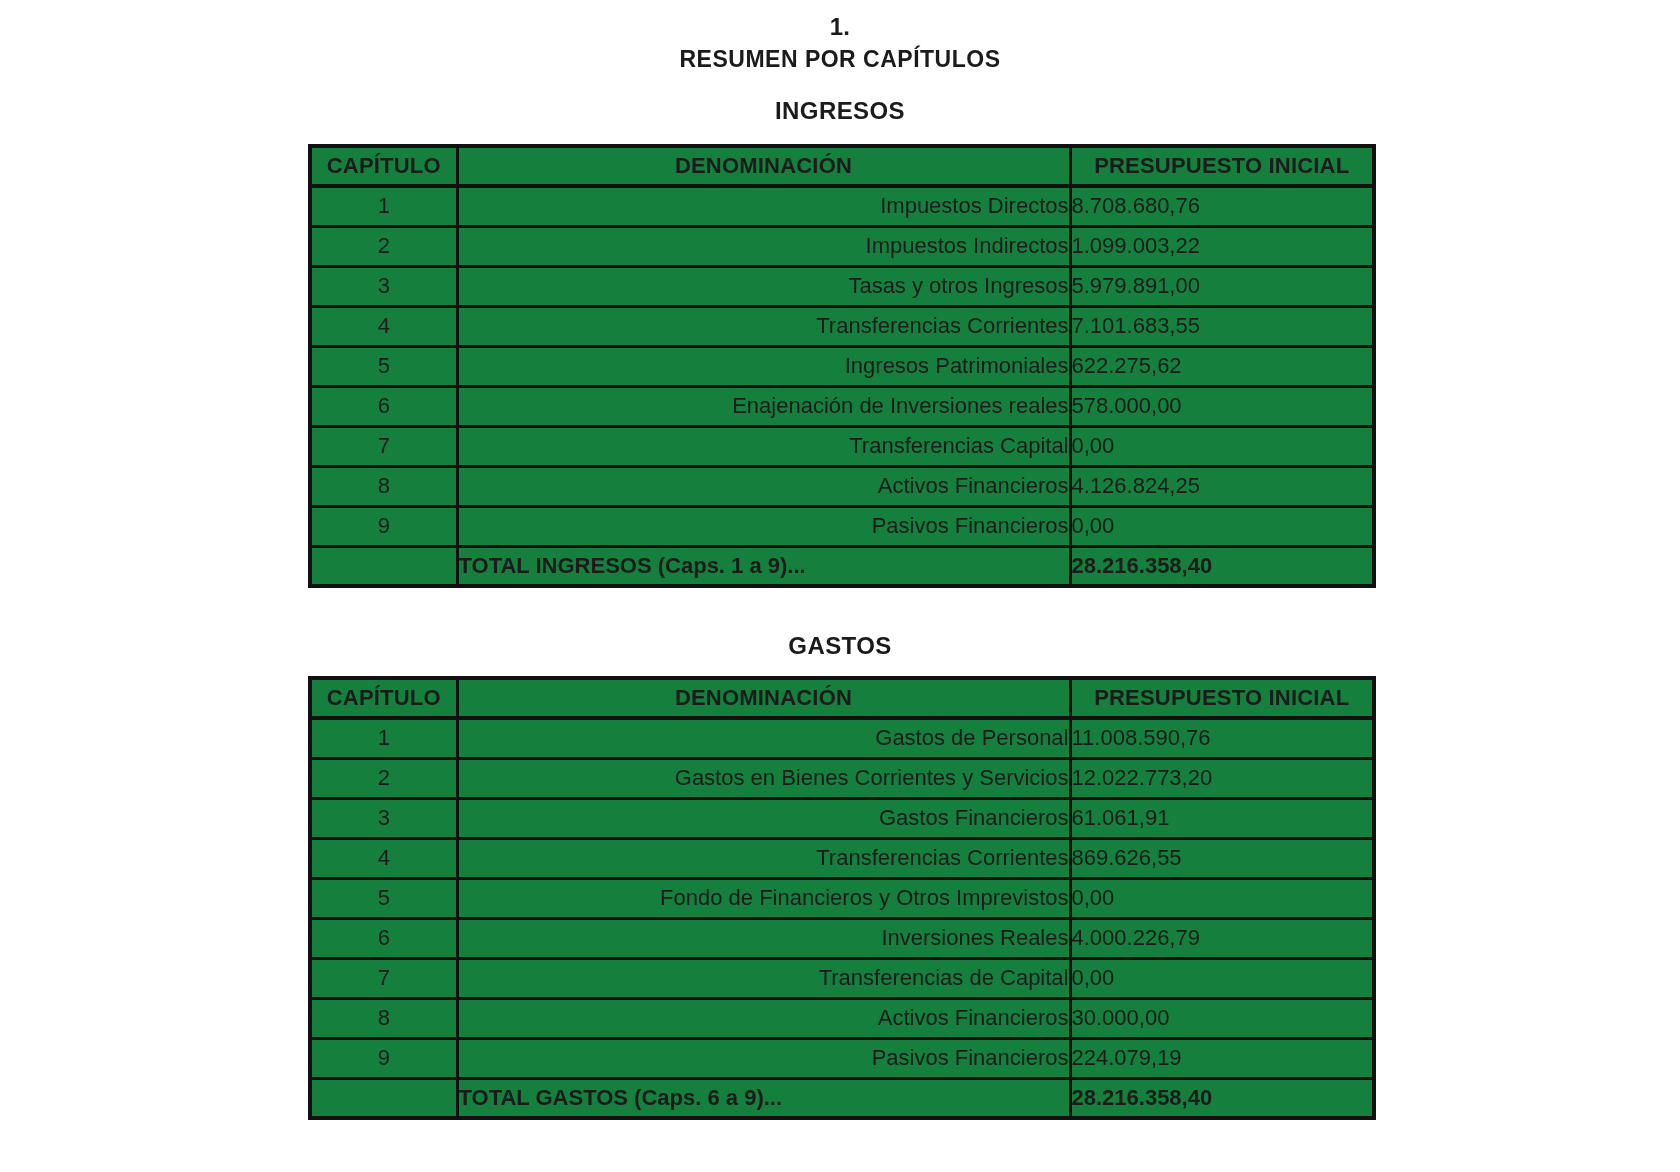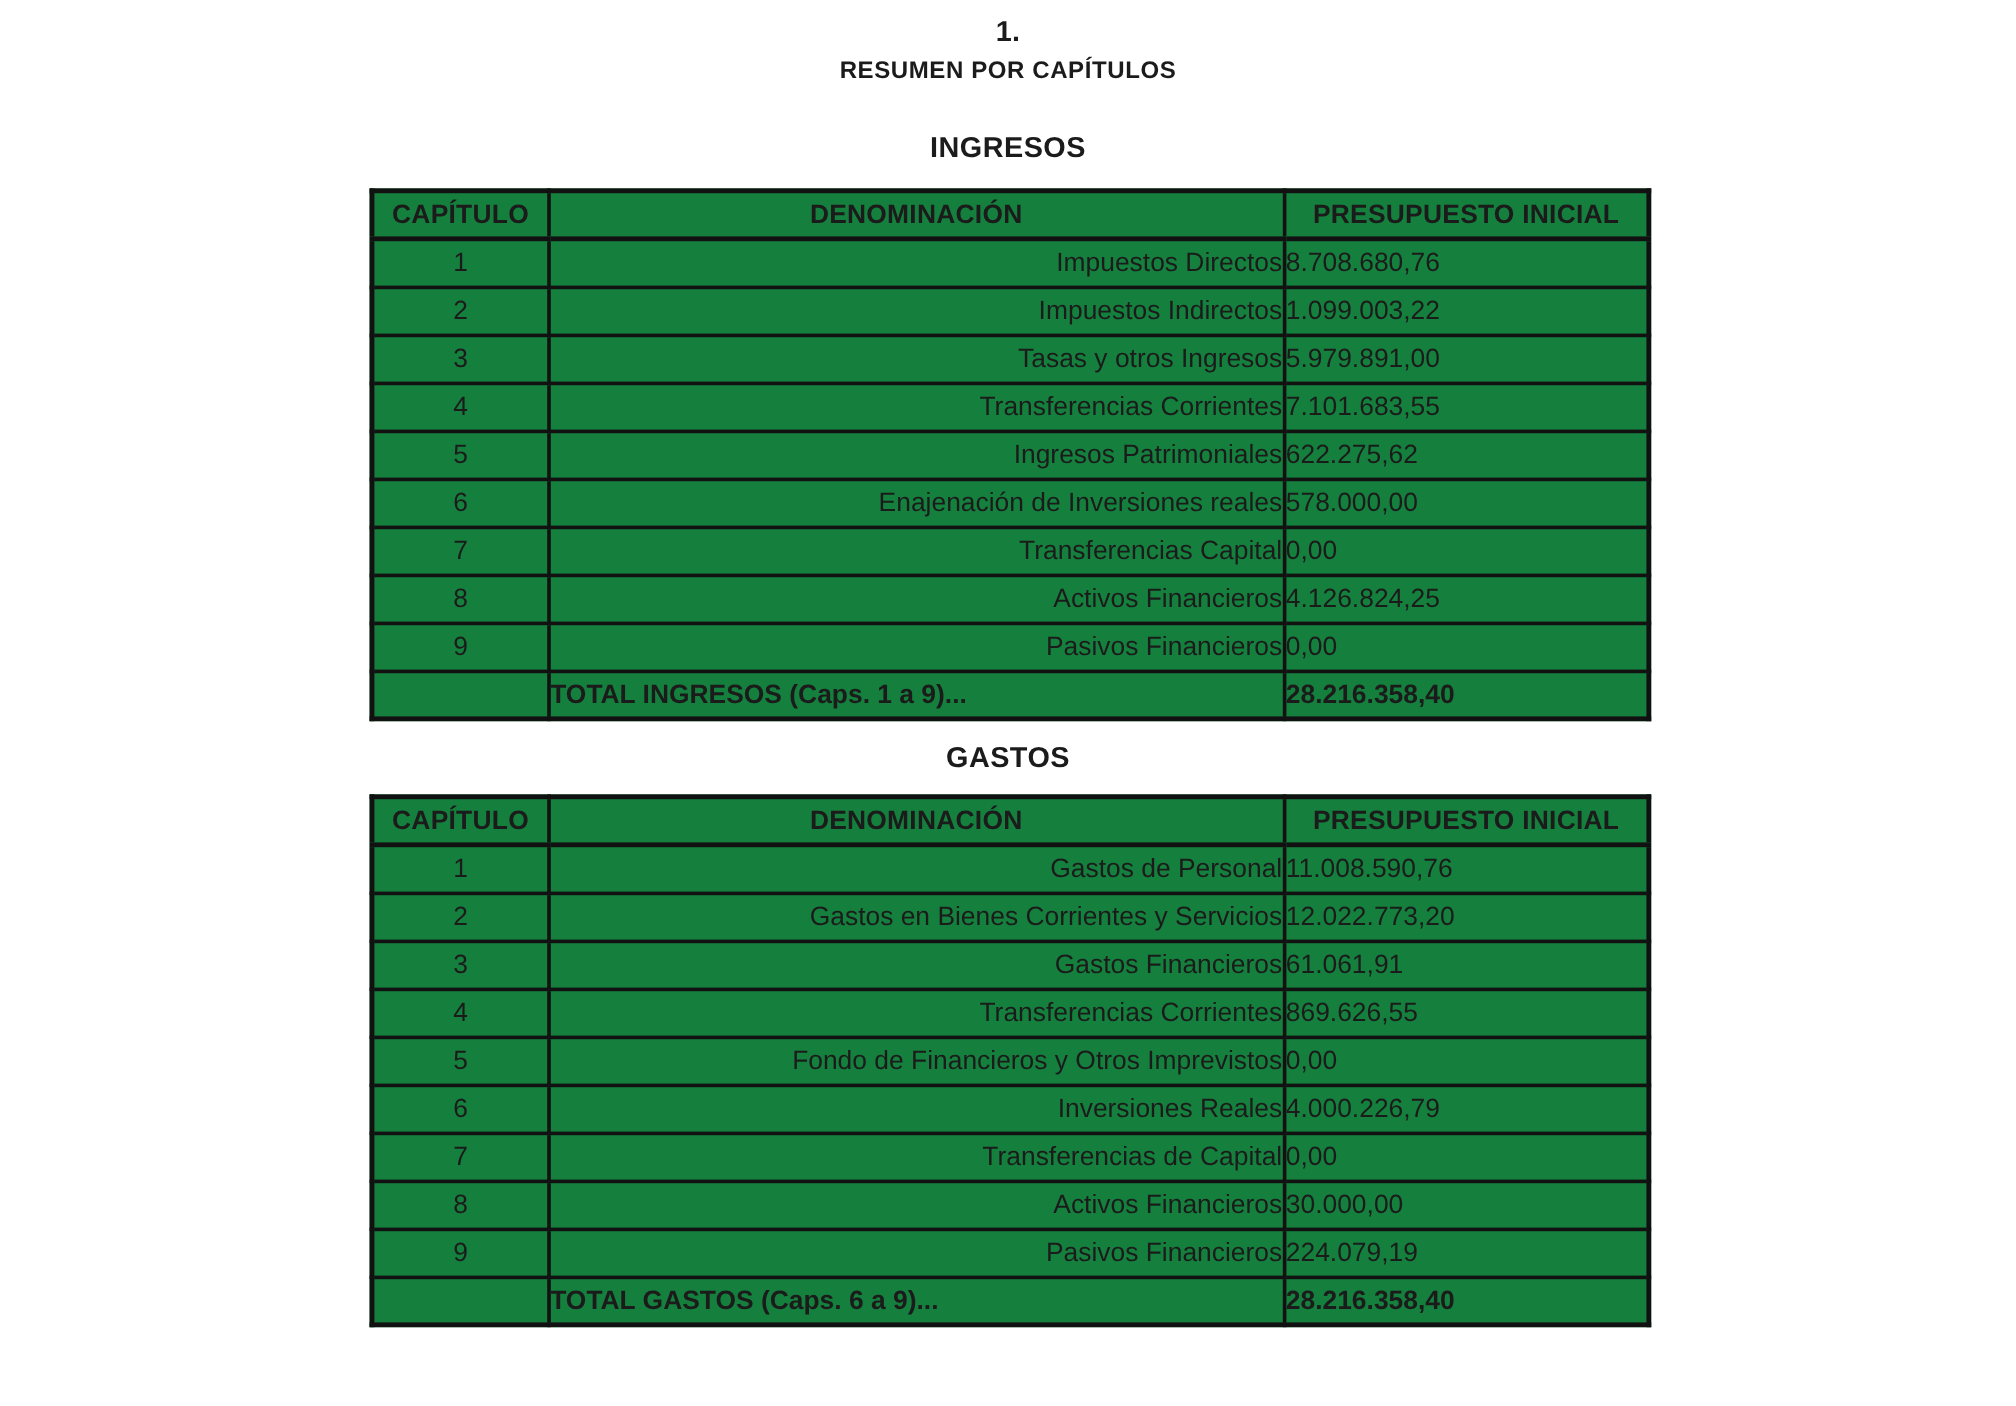--- a/index.html
+++ b/index.html
@@ -18,35 +18,35 @@
     justify-content: center;
     align-items: baseline;
     gap: 40px;
     font-size: 24px;
     font-weight: bold;
     letter-spacing: 0.3px;
     line-height: 30px;
   }
   .doc-heading-line2 {
     margin-top: 2px;
-    font-size: 20px;
+    font-size: 23px;
     font-weight: bold;
     letter-spacing: 0.5px;
     line-height: 30px;
     text-align: center;
   }
   .section-title {
     font-size: 24px;
     font-weight: bold;
     letter-spacing: 0.4px;
     line-height: 28px;
     text-align: center;
   }
-  .section-title.ingresos { margin-top: 36px; }
-  .section-title.gastos   { margin-top: 17px; }
+  .section-title.ingresos { margin-top: 23px; }
+  .section-title.gastos   { margin-top: 44px; }
 
   table.budget {
     border-collapse: collapse;
     table-layout: fixed;
     width: 1064px;
     margin-left: 308px;
     background: #15803d;
   }
   table.budget.first { margin-top: 19px; }
   table.budget.second { margin-top: 16px; }

